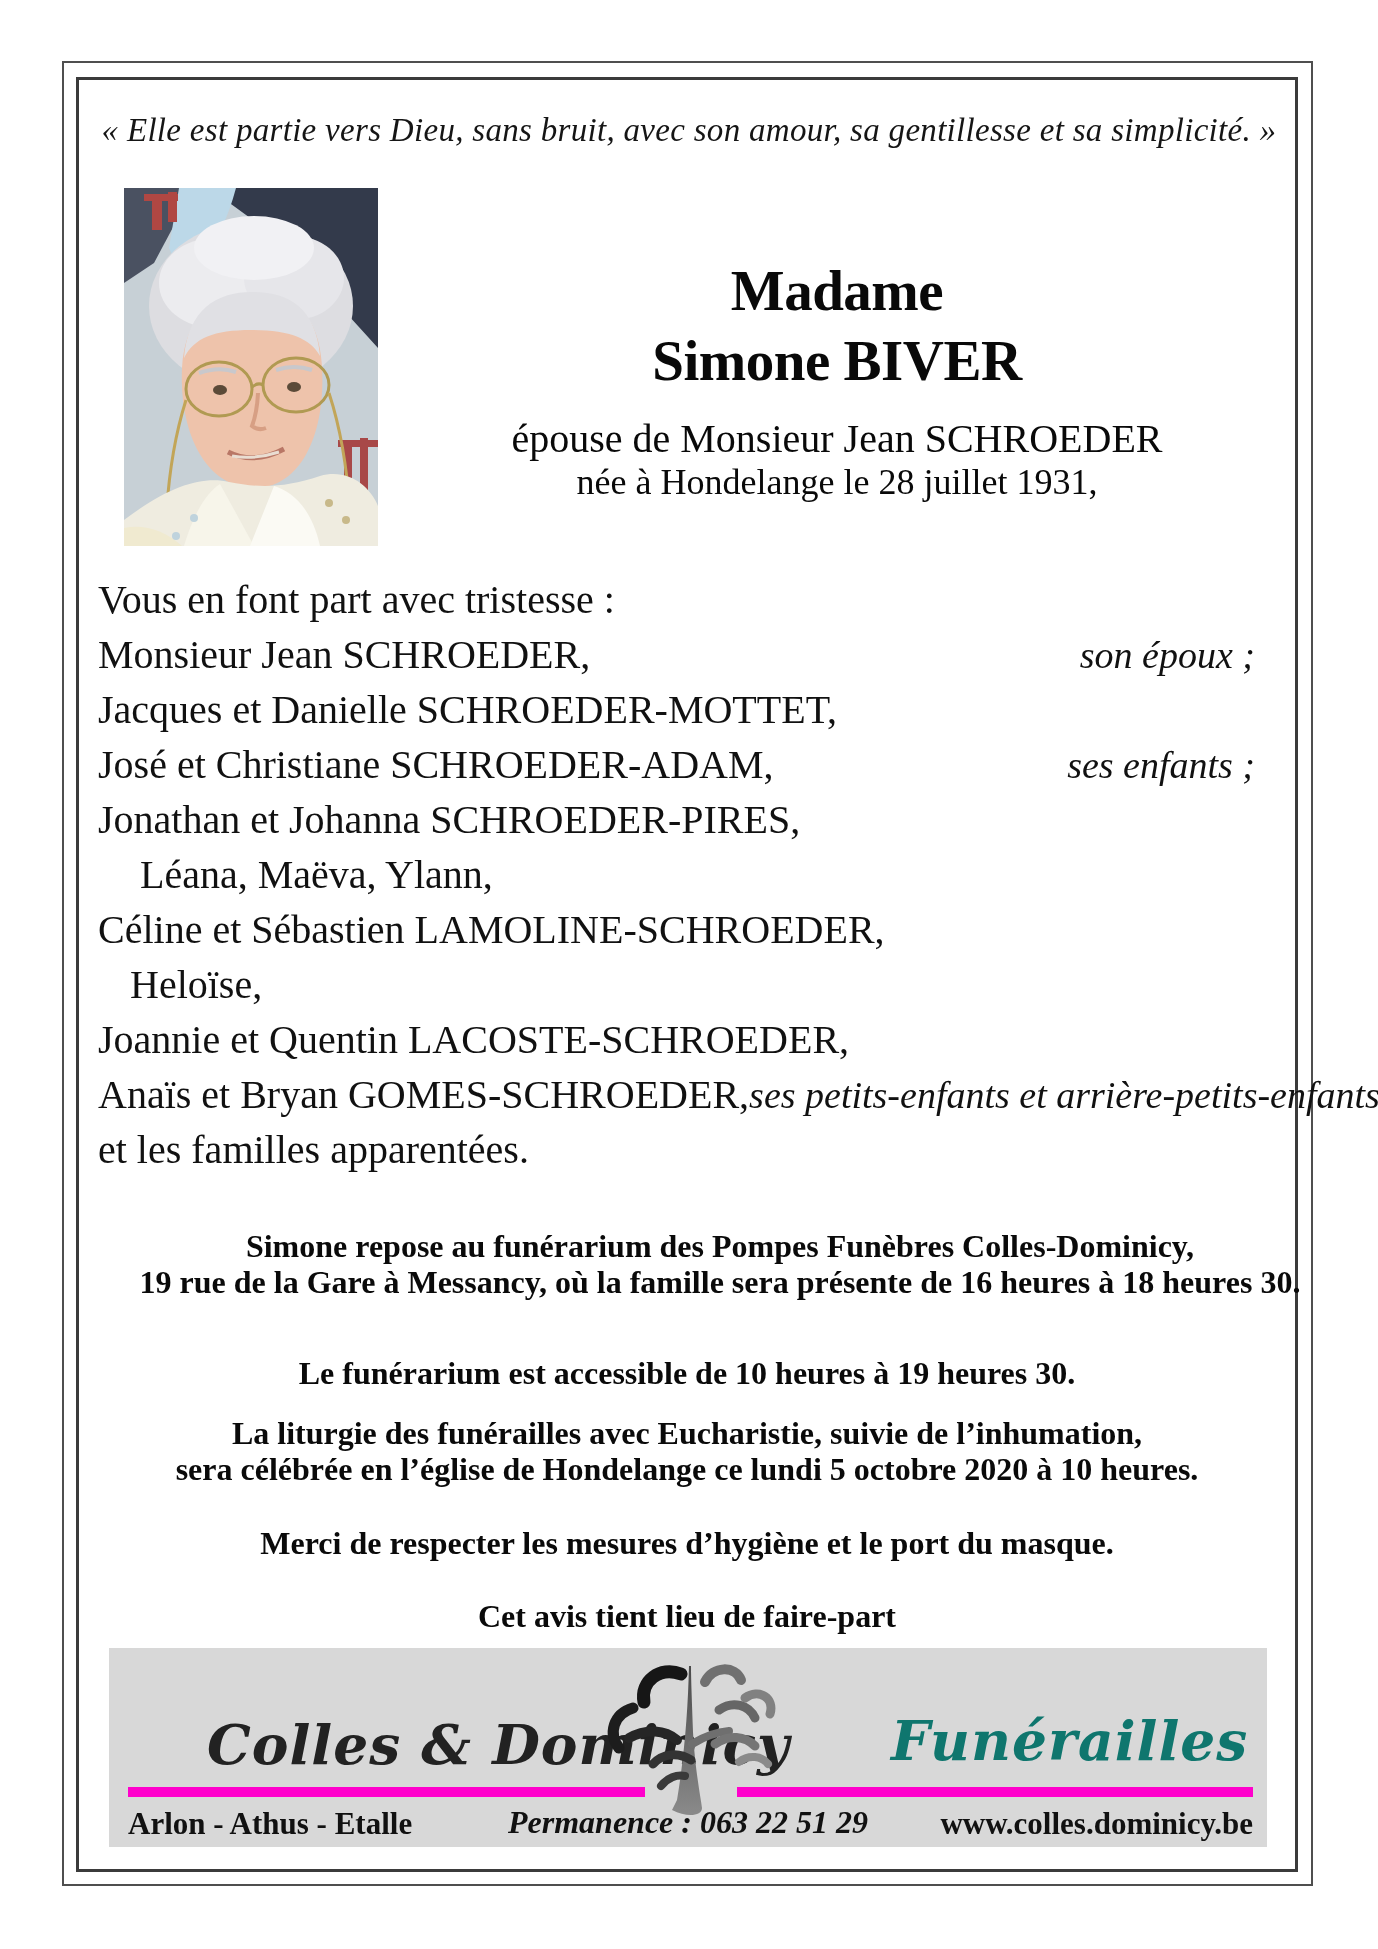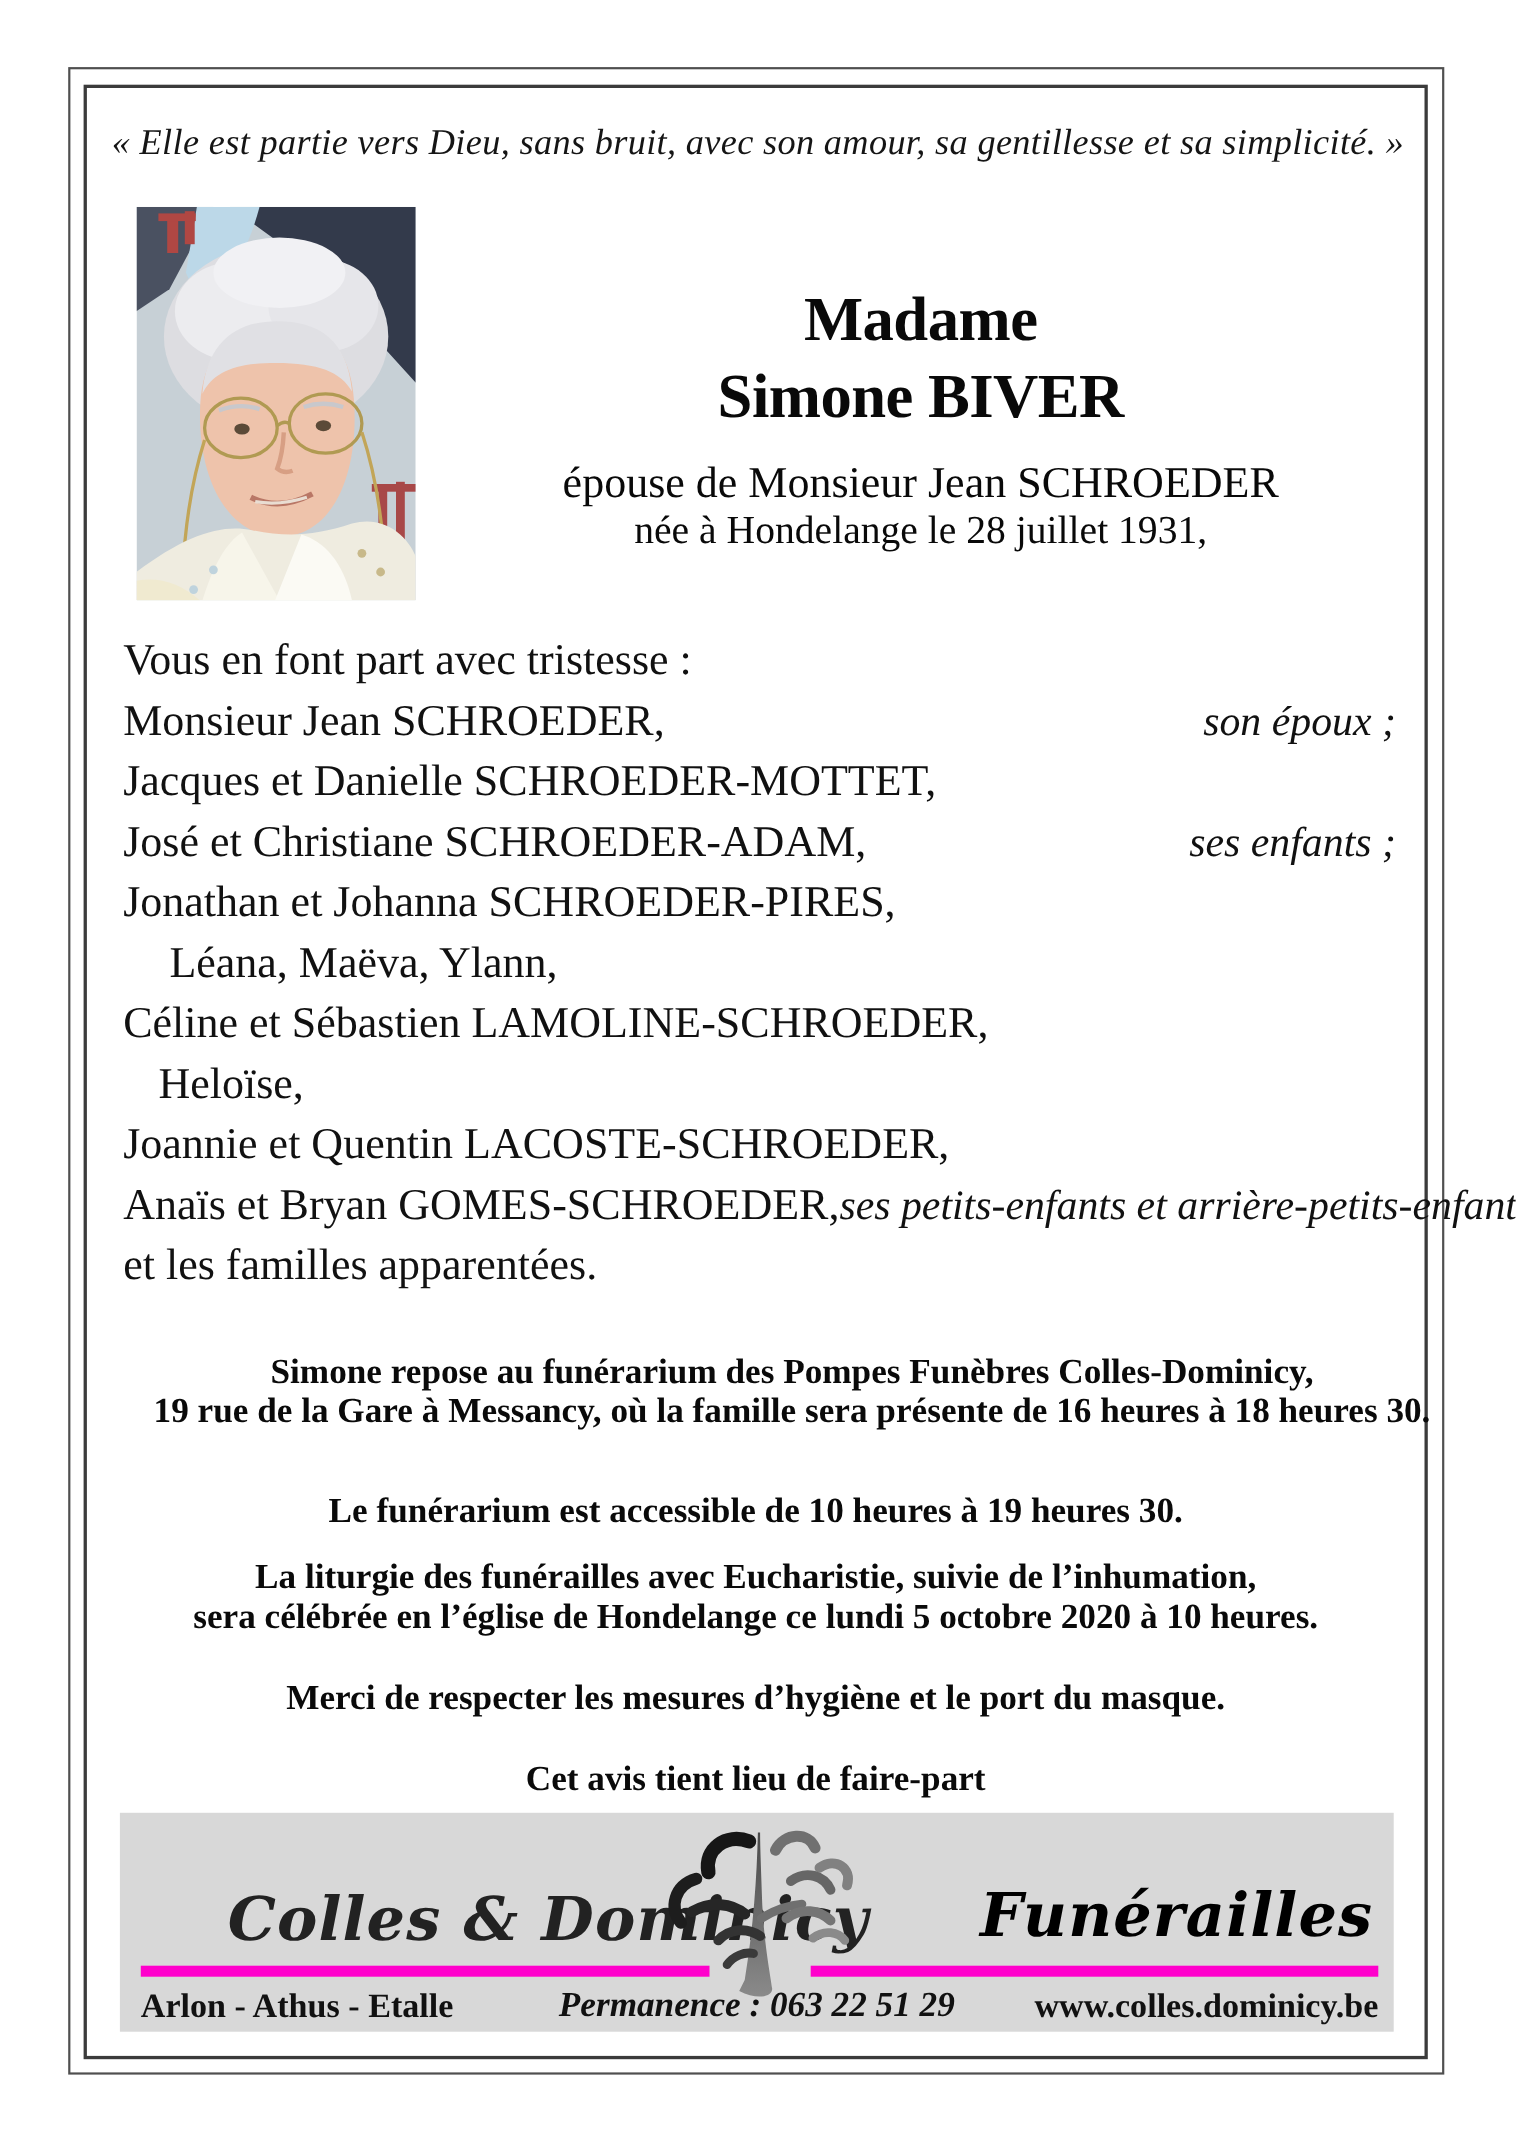--- a/index.html
+++ b/index.html
@@ -14,36 +14,36 @@
          font-style:italic;font-size:33px;letter-spacing:.3px;color:#151515;}
 
   .photo{position:absolute;left:124px;top:188px;width:254px;height:358px;overflow:hidden;}
   .photo svg{display:block;}
 
   .header-block{position:absolute;left:380px;top:256px;width:914px;text-align:center;color:#090909;}
   .h-title{font-weight:bold;font-size:57px;line-height:70px;letter-spacing:-.5px;}
   .h-spouse{font-size:40px;line-height:46px;margin-top:20px;}
   .h-sub{font-size:36px;line-height:40px;}
 
-  .family-block{position:absolute;left:112px;top:572px;width:1157px;font-family:Liberation Serif, serif;}
+  .family-block{position:absolute;left:98px;top:572px;width:1157px;font-family:Liberation Serif, serif;}
   .fam-row{height:55px;line-height:55px;font-size:40px;display:flex;
            justify-content:space-between;align-items:baseline;white-space:nowrap;}
   .fam-row .fam-rel{font-style:italic;font-size:38px;}
   .fam-row.indent-1{padding-left:42px;}
   .fam-row.indent-2{padding-left:32px;}
 
   .announce{position:absolute;left:76px;width:1222px;text-align:center;font-weight:bold;
             font-size:32px;line-height:36px;white-space:pre-line;color:#0a0a0a;}
   .a0{top:1228px;margin-left:33px;} .a1{top:1355px;} .a2{top:1415px;} .a3{top:1525px;} .a4{top:1598px;}
 
   .banner{position:absolute;left:109px;top:1648px;width:1158px;height:199px;background:#d8d8d8;}
   .brand-left{position:absolute;left:98px;top:64px;font-family:"DejaVu Serif", serif;
               font-style:italic;font-weight:bold;font-size:55px;color:#222;letter-spacing:1px;}
   .brand-right{position:absolute;left:782px;top:60px;font-family:"DejaVu Serif", serif;
-               font-style:italic;font-weight:bold;font-size:55px;color:#000000;letter-spacing:1px;}
+               font-style:italic;font-weight:bold;font-size:55px;color:#0f766e;letter-spacing:1px;}
   .pink-line{position:absolute;top:139px;height:10px;background:#ff00cc;}
   .pink-left{left:19px;width:517px;}
   .pink-right{left:628px;width:516px;}
   .banner-bottom-left{position:absolute;left:19px;top:158px;font-weight:bold;font-size:31px;color:#111;}
   .banner-bottom-center{position:absolute;left:300px;right:300px;top:156px;text-align:center;
                         font-weight:bold;font-style:italic;font-size:32px;color:#111;}
   .banner-bottom-right{position:absolute;right:14px;top:158px;font-weight:bold;font-size:31px;color:#111;}
   .tree{position:absolute;left:480px;top:4px;}
 </style>
 </head>

